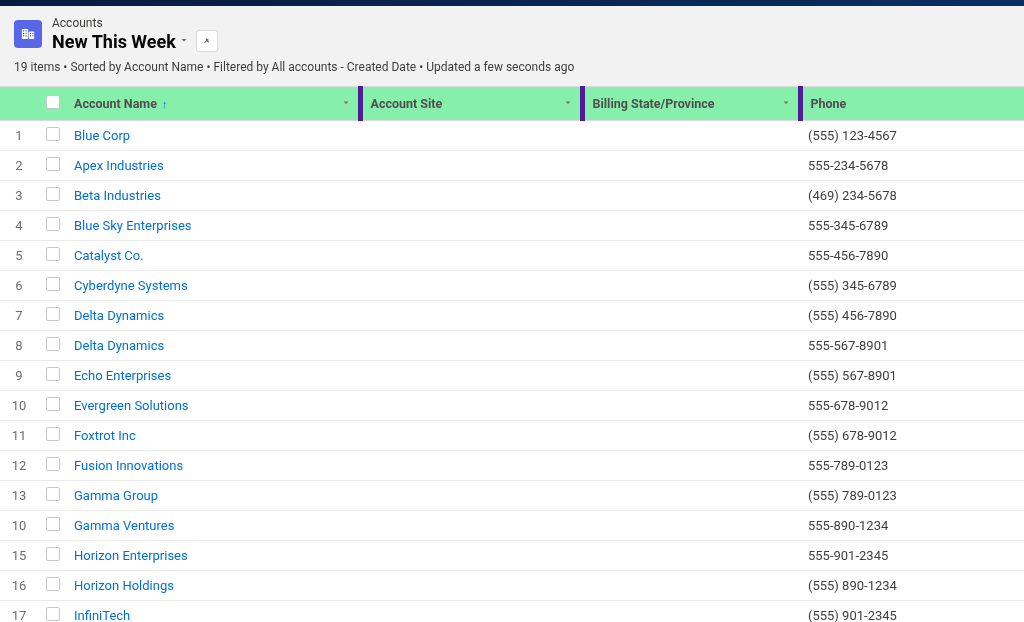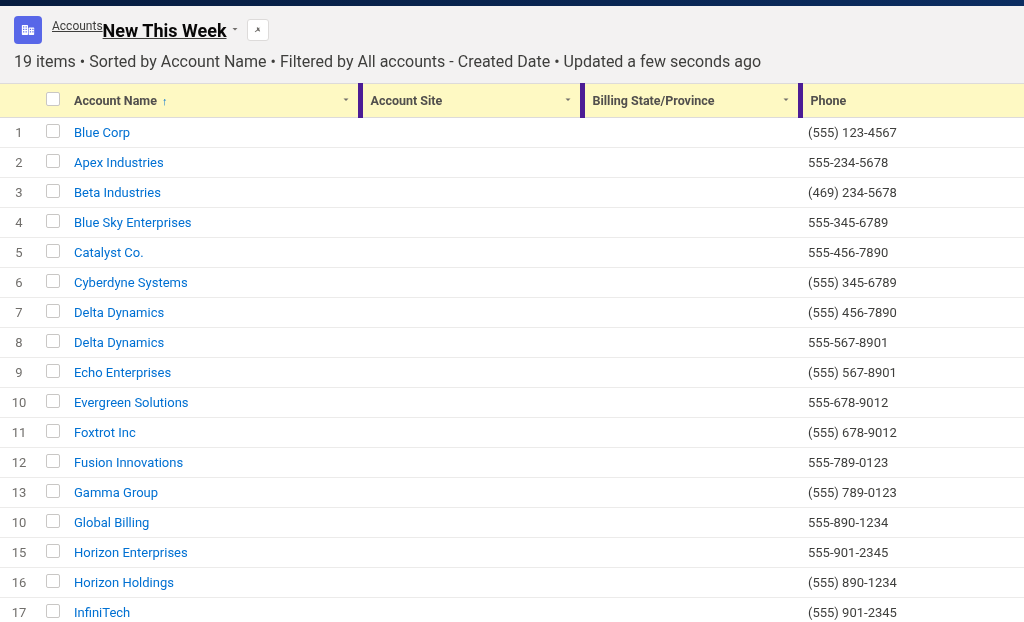--- a/index.html
+++ b/index.html
@@ -2,32 +2,32 @@
 <html><head>
   <meta charset="utf-8">
   <style>
     * { box-sizing: border-box; margin: 0; padding: 0; }
     body { font-family: -apple-system, BlinkMacSystemFont, "Segoe UI", Roboto, Helvetica, Arial, sans-serif; background: #f3f2f2; font-size: 13px; color: #3e3e3c; width: 1024px; }
     .top-bar { height: 6px; background: linear-gradient(90deg,#061c3f,#0b2d61); }
     .header-region { background: #f3f2f2; padding: 10px 14px 6px 14px; }
     .header-top { display: flex; align-items: center; gap: 10px; }
     .entity-icon { width: 28px; height: 28px; border-radius: 4px; background: #5867e8; display: flex; align-items: center; justify-content: center; }
     .entity-icon svg { width: 16px; height: 16px; fill: #fff; }
-    .header-labels { display: flex; flex-direction: row; text-decoration: underline; }
+    .header-labels { display: flex; flex-direction: column; }
     .object-label { font-size: 12px; color: #3e3e3c; }
     .view-title-row { display: flex; align-items: center; gap: 2px; }
     .view-title { font-size: 18px; font-weight: 700; color: #080707; }
     .caret-down { display:inline-block; }
     .caret-down svg { width: 12px; height: 12px; fill:#706e6b; }
     .pin-btn { width: 22px; height: 22px; border: 1px solid #dddbda; border-radius: 3px; background:#fff; display:flex; align-items:center; justify-content:center; cursor:pointer; margin-left:4px; }
     .pin-btn svg { width:12px; height:12px; fill:#706e6b; }
-    .meta-line { margin-top: 8px; margin-bottom: 6px; font-size: 16px; color: #3e3e3c; }
+    .meta-line { margin-top: 8px; margin-bottom: 6px; font-size: 12px; color: #3e3e3c; }
     .table-container { background: #fff; }
     .listview { width: 100%; border-collapse: collapse; table-layout: fixed; }
-    .listview thead th { background: #fef9c3; border-top: 1px solid #dddbda; border-bottom: 1px solid #dddbda; font-weight: 700; font-size: 12.5px; color: #514f4d; text-align: left; padding: 8px 8px; position: relative; }
+    .listview thead th { background: #86efac; border-top: 1px solid #dddbda; border-bottom: 1px solid #dddbda; font-weight: 700; font-size: 12.5px; color: #514f4d; text-align: left; padding: 8px 8px; position: relative; }
     .listview th.col-divider { border-left: 5px solid #4c1d95; }
     .listview tbody td { border-bottom: 1px solid #ecebea; padding: 6px 8px; font-size: 13px; vertical-align: middle; }
     .rownum-col { width: 38px; text-align: center; color: #706e6b; font-size: 12px; }
     .check-col { width: 28px; text-align: center; }
     .name-col { width: 294px; }
     .site-col { width: 222px; }
     .state-col { width: 218px; }
     .phone-col { }
     .sort-arrow { color: #0070d2; font-size: 11px; margin-left: 2px; }
     .th-menu { position: absolute; right: 6px; top: 50%; transform: translateY(-50%); cursor:pointer; }
@@ -217,21 +217,21 @@
           <td class="rownum-col">13</td>
           <td class="check-col"><span class="chk"></span></td>
           <td class="name-col"><span class="link">Gamma Group</span></td>
           <td class="site-col"></td>
           <td class="state-col"></td>
           <td class="phone-col">(555) 789-0123</td>
         </tr>
         <tr>
           <td class="rownum-col">10</td>
           <td class="check-col"><span class="chk"></span></td>
-          <td class="name-col"><span class="link">Global Billing</span></td>
+          <td class="name-col"><span class="link">Gamma Ventures</span></td>
           <td class="site-col"></td>
           <td class="state-col"></td>
           <td class="phone-col">555-890-1234</td>
         </tr>
         <tr>
           <td class="rownum-col">15</td>
           <td class="check-col"><span class="chk"></span></td>
           <td class="name-col"><span class="link">Horizon Enterprises</span></td>
           <td class="site-col"></td>
           <td class="state-col"></td>

